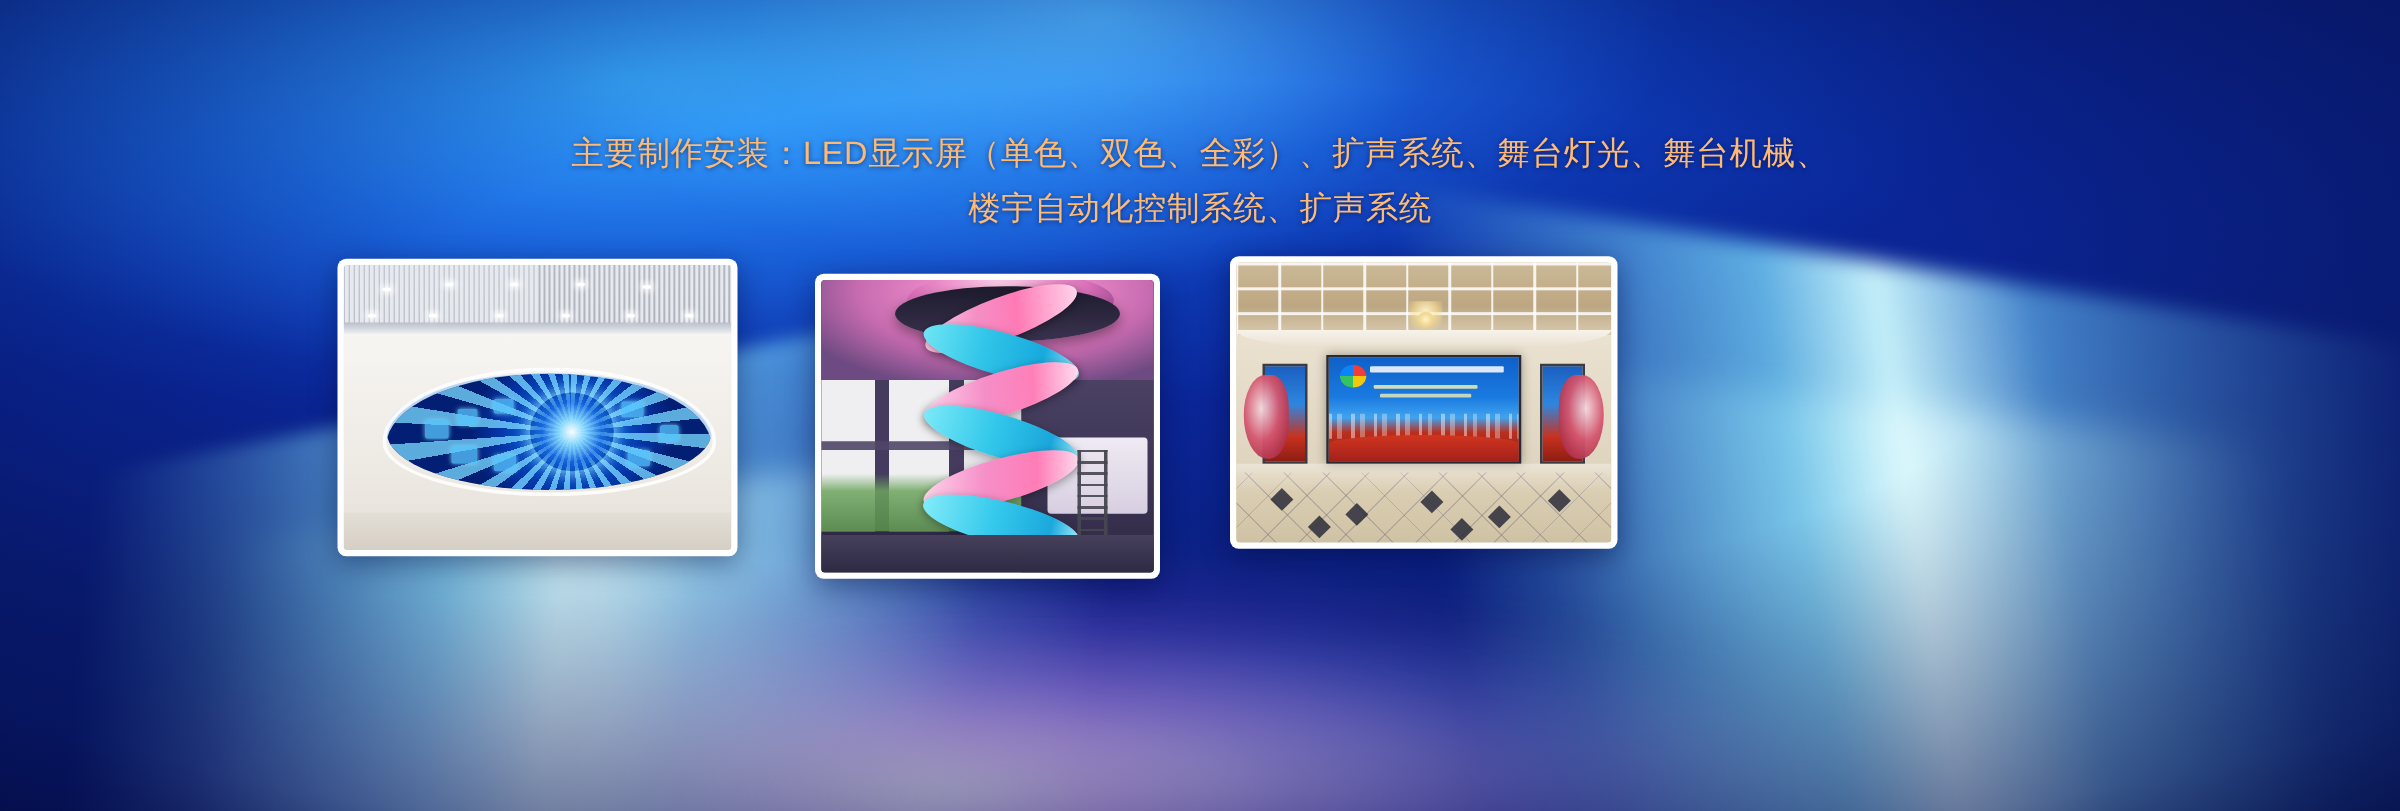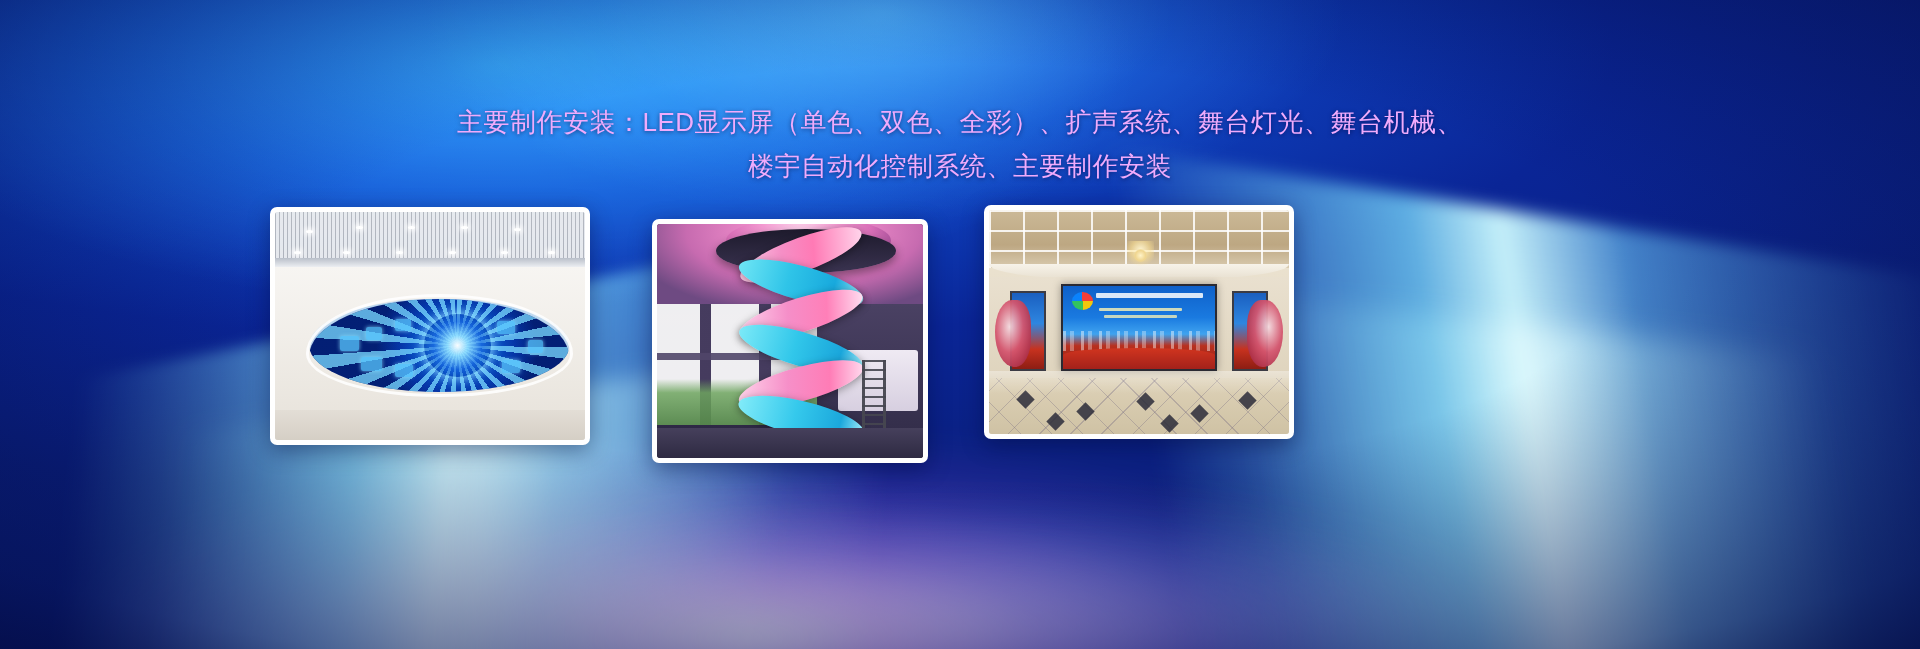--- a/index.html
+++ b/index.html
@@ -91,21 +91,21 @@
     text-shadow:
        0 0 2px #ffffff,
        2px 3px 5px rgba(0,0,20,0.45);
     white-space:nowrap;
   }
 
   
   #subtitle {
     position:absolute; top:100px; left:0; width:100%;
     text-align:center; z-index:30;
-    color:#f0abfc;
+    color:#fdba74;
     font-size:26px; line-height:44px; letter-spacing:0.5px;
     text-shadow:0 1px 4px rgba(0,10,60,0.6);
   }
   .subtitle-line { display:block; white-space:nowrap; }
 
   
   #photo-row {
     position:absolute; top:200px; left:0; width:100%; height:280px; z-index:25;
   }
   .photo-card {
@@ -361,21 +361,21 @@
   <div class="streak" id="streak-left"></div>
   <div class="streak" id="streak-left2"></div>
   <div class="streak" id="streak-right"></div>
   <div class="streak" id="streak-right2"></div>
   <div class="streak" id="streak-bottom"></div>
   <div class="bg-layer" id="bg-vignette"></div>
 
 
   <div id="subtitle">
     <span class="subtitle-line">主要制作安装：LED显示屏（单色、双色、全彩）、扩声系统、舞台灯光、舞台机械、</span>
-    <span class="subtitle-line">楼宇自动化控制系统、主要制作安装</span>
+    <span class="subtitle-line">楼宇自动化控制系统、扩声系统</span>
   </div>
 
   <div id="photo-row">
 
     <div class="photo-card" id="card-1">
       <div class="photo-inner" id="photo1">
         <div id="p1-ceiling"></div>
         <div id="p1-ceiling-edge"></div>
         <div class="p1-spot" style="left:10%;  top:8%;"></div>
         <div class="p1-spot" style="left:26%;  top:6%;"></div>

